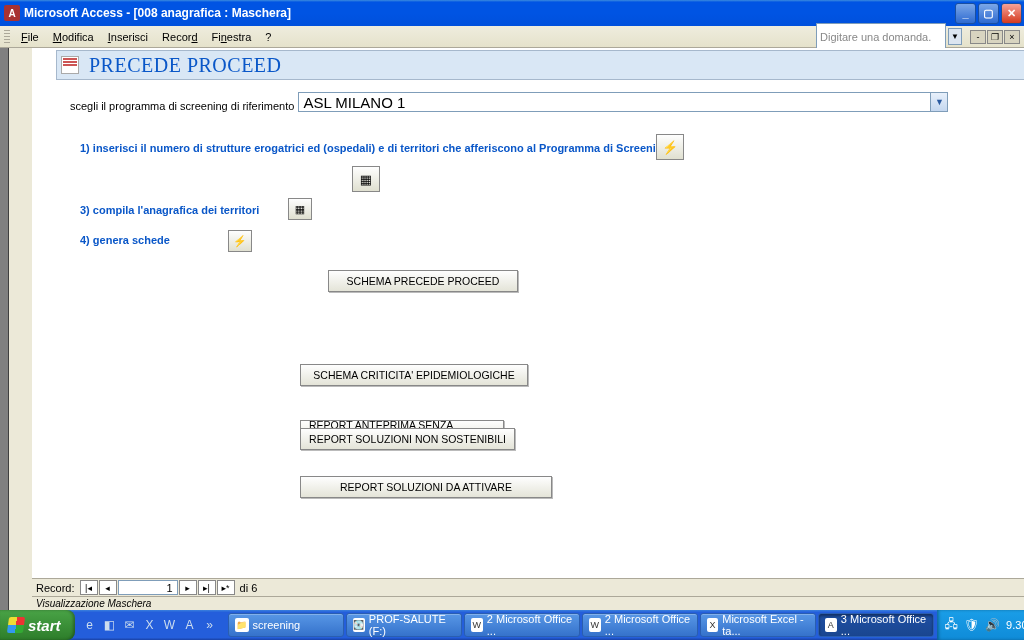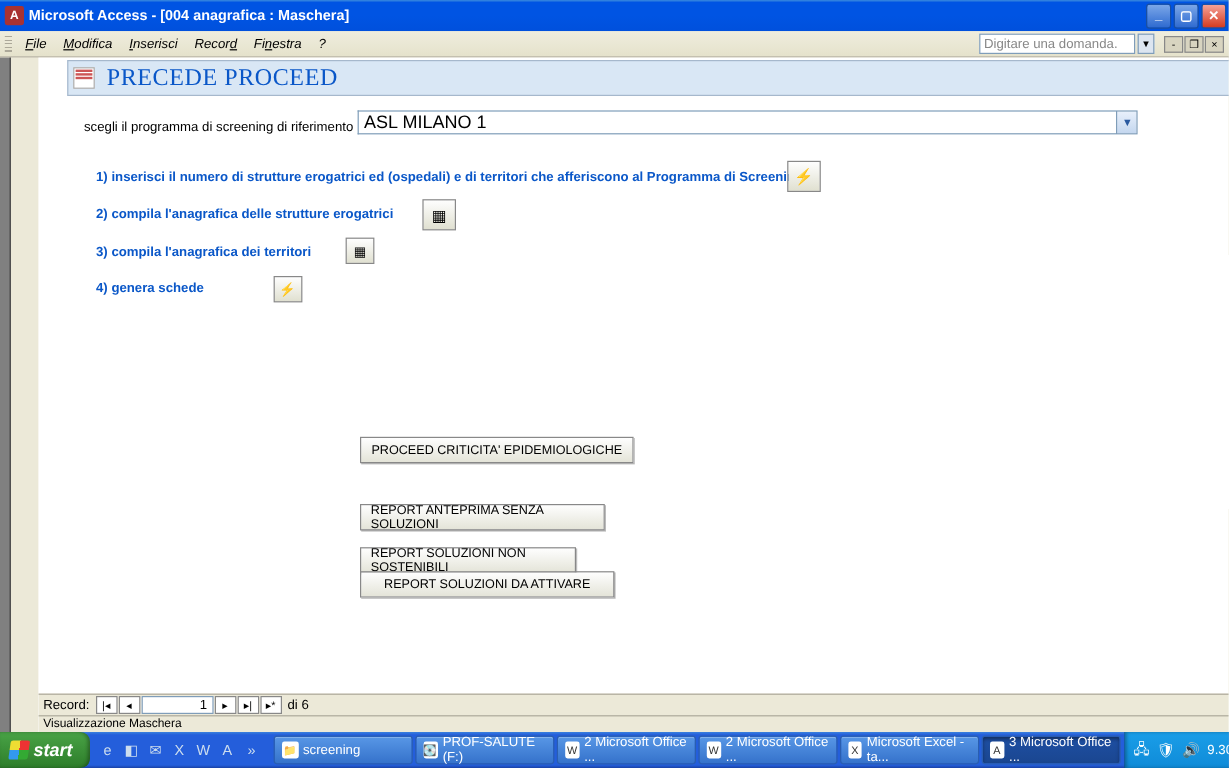--- a/index.html
+++ b/index.html
@@ -53,29 +53,28 @@
   gap: 2px;
 }
 .menubar .grip {
   width: 6px; height: 14px;
   background: repeating-linear-gradient(to bottom,#aca899 0 1px,transparent 1px 3px);
   margin-right:3px;
 }
 .menubar .menuitem {
   padding: 2px 6px;
   cursor: pointer;
-  font-style: italic;
 }
 .menubar .menuitem u { text-decoration: underline; }
 .menubar .rightbox {
   margin-left:auto; display:flex; align-items:center; gap:2px;
 }
 .askbox {
   width: 130px;
-  height: 17px;
+  height: 28px;
   background: white;
   border: 1px solid #7f9db9;
   font-size: 11px;
   color: #888;
   padding: 0 3px;
   display:flex;align-items:center;
 }
 .askdrop {
   width:14px;height:17px;border:1px solid #7f9db9;background:#dce5f0;
   display:flex;align-items:center;justify-content:center;font-size:8px;cursor:pointer;
@@ -186,21 +185,21 @@
   display:flex;align-items:center;justify-content:center;cursor:pointer;
   font-size:9px;
 }
 .recinput{
   width:60px;height:15px;border:1px solid #7f9db9;background:#fff;
   text-align:right;padding:0 4px;font-size:11px;
 }
 .statusbar{
   position:absolute;left:0;right:0;bottom:0;height:14px;
   background:#ece9d8;border-top:1px solid #aca899;
-  font-size:10px;padding-left:4px;display:flex;align-items:center;
+  font-size:10px;padding-left:4px;display:flex;align-items:center;font-style:italic;
 }
 .taskbar{
   position:absolute;
   left:0;right:0;bottom:0;height:30px;
   background: linear-gradient(to bottom,#3a81dd 0%,#245edb 8%,#245edb 92%,#1941a5 100%);
   display:flex;align-items:center;
 }
 .startbtn{
   height:30px;
   background: linear-gradient(to bottom,#49a346,#2d7d2a);
@@ -241,21 +240,21 @@
   padding:0 8px;gap:6px;color:#fff;font-size:11px;
   box-shadow: inset 2px 0 3px rgba(0,0,0,0.3);
 }
 .tray .ticon{font-size:12px;}
 </style>
 </head>
 <body>
 
 <div class="titlebar">
   <div class="app-icon">A</div>
-  <span>Microsoft Access - [004 anagrafica : Maschera]</span>
+  <span>Microsoft Access - [008 anagrafica : Maschera]</span>
   <div class="spacer"></div>
   <div class="winbtn min">_</div>
   <div class="winbtn max">▢</div>
   <div class="winbtn close">✕</div>
 </div>
 
 <div class="menubar">
   <div class="grip"></div>
   <div class="menuitem"><u>F</u>ile</div>
   <div class="menuitem"><u>M</u>odifica</div>
@@ -293,40 +292,40 @@
         <input type="text" value="ASL MILANO 1" style="">
         <div class="drop">▼</div>
       </div>
     </div>
 
     <div class="stepline" style="left:48px;top:94px;">1) inserisci il numero di strutture erogatrici ed (ospedali) e di territori che afferiscono al Programma di Screening</div>
     <div class="iconbtn" style="left:624px;top:86px;">
       <span>⚡</span>
     </div>
 
-    <div class="stepline" style="left:48px;top:125px;">2) compila l'anagrafica delle strutture erogatrici</div>
     <div class="iconbtn" style="left:320px;top:118px;">
       <span>▦</span>
     </div>
 
     <div class="stepline" style="left:48px;top:156px;">3) compila l'anagrafica dei territori</div>
     <div class="iconbtn small" style="left:256px;top:150px;">
       <span>▦</span>
     </div>
 
     <div class="stepline" style="left:48px;top:186px;">4) genera schede</div>
     <div class="iconbtn small" style="left:196px;top:182px;">
       <span>⚡</span>
     </div>
 
-
-    <div class="mainbtn" style="left:268px;top:316px;width:228px;">PROCEED CRITICITA' EPIDEMIOLOGICHE</div>
+    <div class="mainbtn" style="left:296px;top:222px;width:190px;">SCHEMA PRECEDE PROCEED</div>
+
+    <div class="mainbtn" style="left:268px;top:316px;width:228px;">SCHEMA CRITICITA' EPIDEMIOLOGICHE</div>
     <div class="mainbtn" style="left:268px;top:372px;width:204px;">REPORT ANTEPRIMA SENZA SOLUZIONI</div>
-    <div class="mainbtn" style="left:268px;top:408px;width:180px;">REPORT SOLUZIONI NON SOSTENIBILI</div>
-    <div class="mainbtn" style="left:268px;top:428px;width:212px;">REPORT SOLUZIONI DA ATTIVARE</div>
+    <div class="mainbtn" style="left:268px;top:380px;width:215px;">REPORT SOLUZIONI NON SOSTENIBILI</div>
+    <div class="mainbtn" style="left:268px;top:428px;width:252px;">REPORT SOLUZIONI DA ATTIVARE</div>
 
     <div class="record-nav">
       <span class="lbl">Record:</span>
       <div class="navbtn">|◂</div>
       <div class="navbtn">◂</div>
       <input class="recinput" value="1" style="">
       <div class="navbtn">▸</div>
       <div class="navbtn">▸|</div>
       <div class="navbtn">▸*</div>
       <span style="margin-left:4px;">di 6</span>

